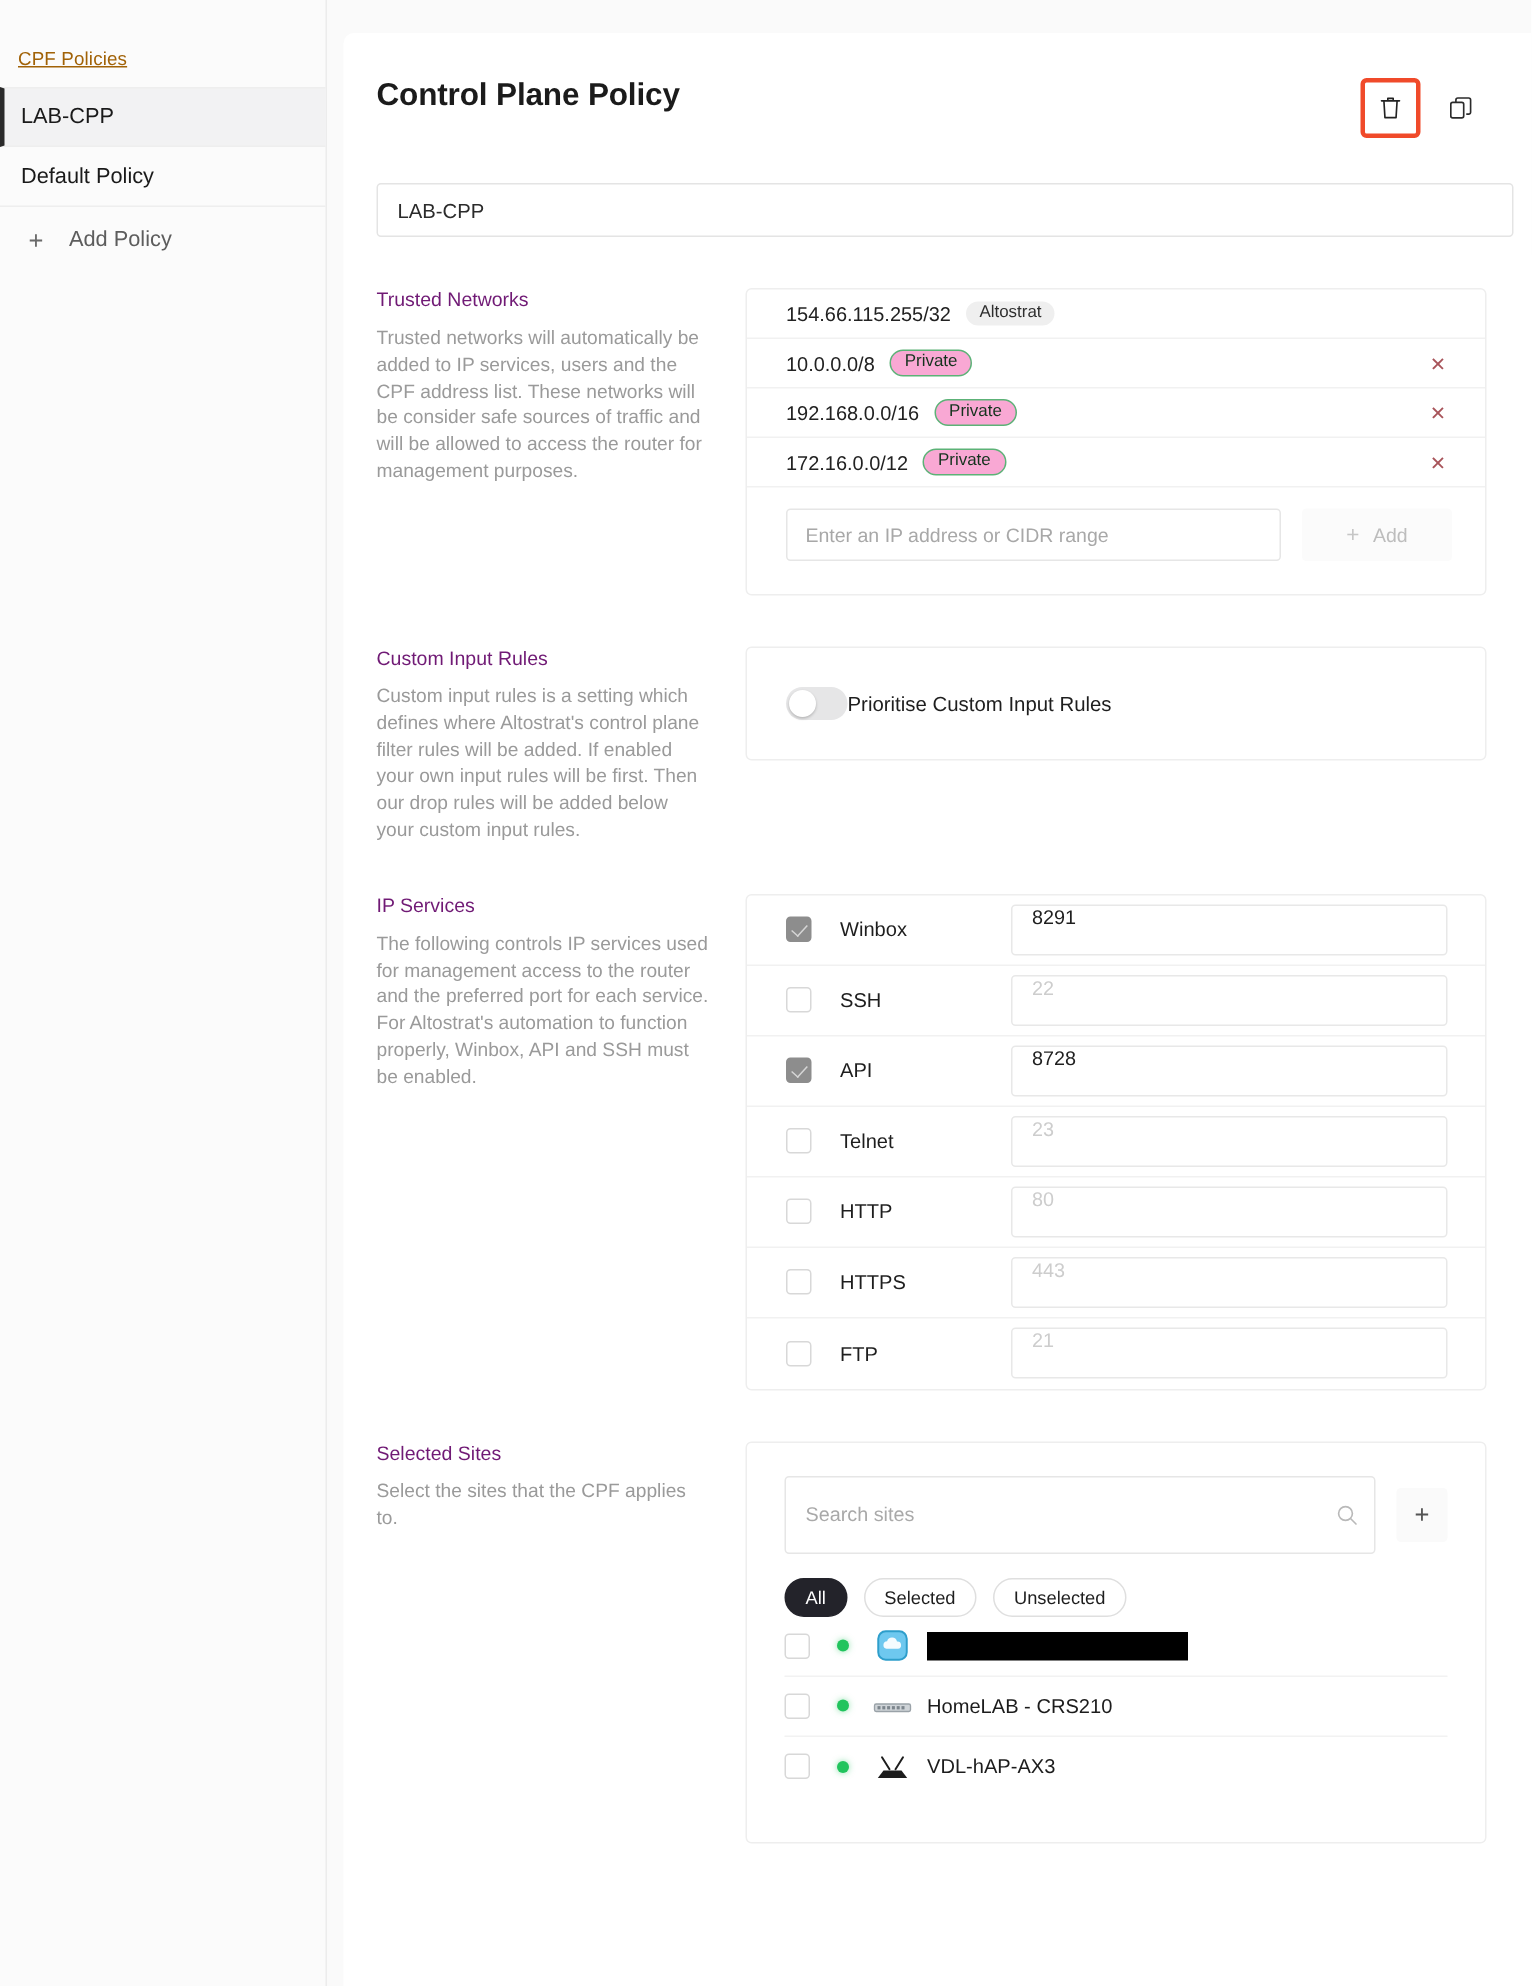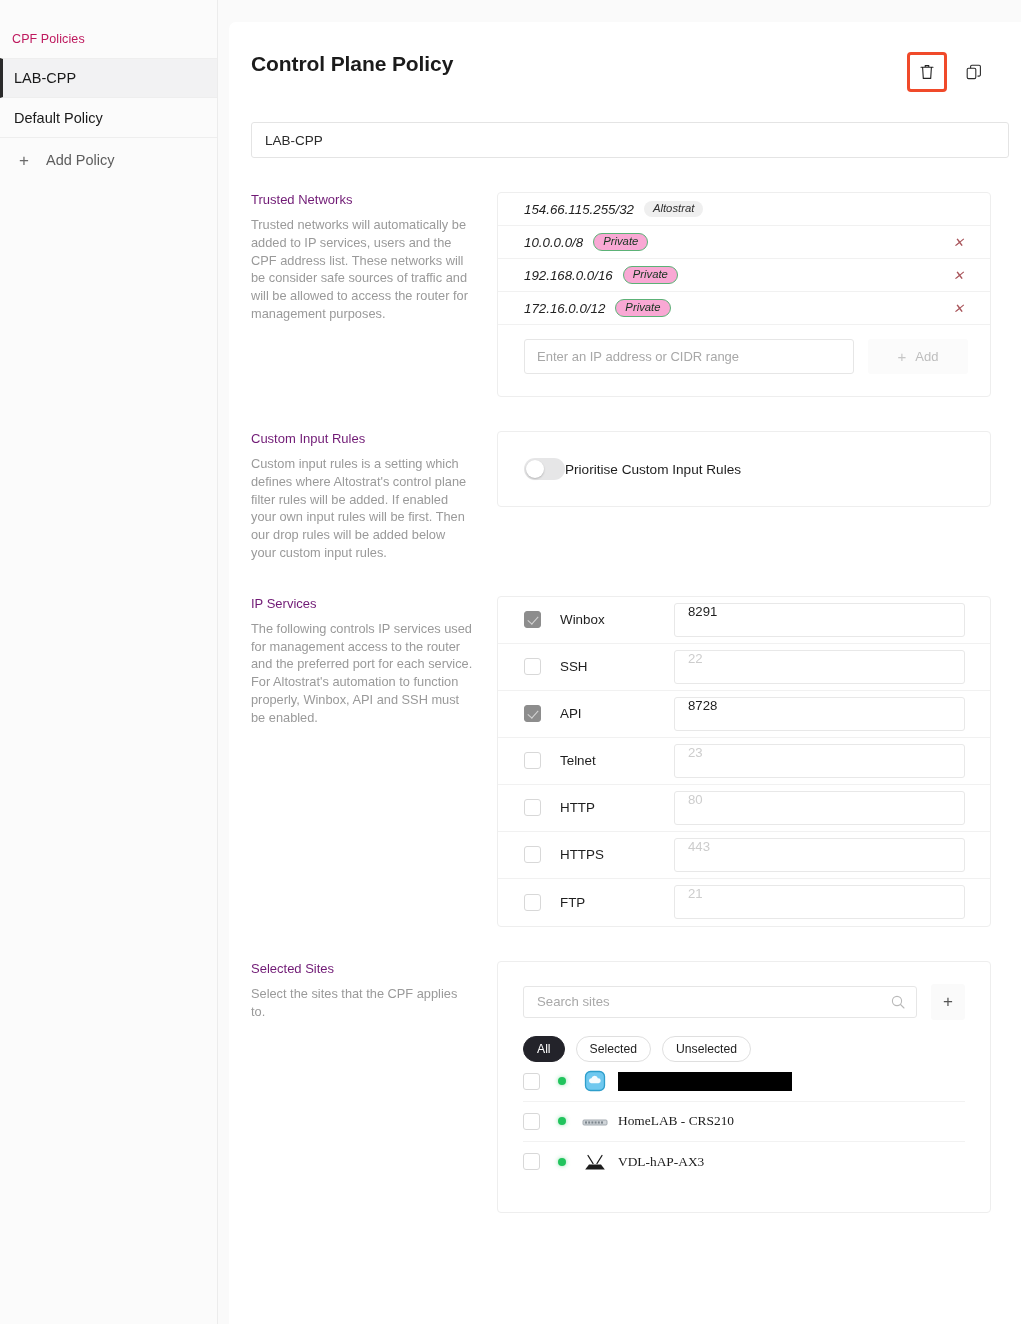--- a/index.html
+++ b/index.html
@@ -24,23 +24,24 @@
   .sidebar {
     width: 218px;
     flex: 0 0 218px;
     background: #fbfbfb;
     padding-top: 32px;
     border-right: 1px solid #ececec;
   }
 
   .sidebar-heading {
     font-size: 12.5px;
-    color: #be185d;
+    color: #a16207;
     padding: 0 0 12px 12px;
     letter-spacing: 0.1px;
+    text-decoration: underline;
   }
 
   .sidebar-item {
     height: 40px;
     display: flex;
     align-items: center;
     padding-left: 14px;
     font-size: 14.5px;
     color: #1a1a1a;
     border-bottom: 1px solid #eeeeee;
@@ -166,21 +167,20 @@
 
   
   .tn-row {
     height: 33px;
     display: flex;
     align-items: center;
     padding: 0 22px 0 26px;
     border-bottom: 1px solid #f1f1f1;
     font-size: 13.3px;
     color: #222;
-    font-style: italic;
   }
   .tn-row:last-of-type { border-bottom: 1px solid #f1f1f1; }
   .tn-cidr { white-space: nowrap; }
   .badge {
     margin-left: 10px;
     font-size: 11.3px;
     padding: 2.5px 9px;
     border-radius: 11px;
     line-height: 1;
     white-space: nowrap;
@@ -298,21 +298,21 @@
     background: #fff;
   }
   .svc-port.filled { color: #1f1f1f; }
   .svc-port.empty  { color: #cdcdcd; }
 
   
   .sites-inner { padding: 22px 25px 30px 25px; }
   .sites-searchrow { display: flex; align-items: center; }
   .sites-search {
     flex: 1;
-    height: 32px;
+    height: 52px;
     border: 1px solid #e6e6e6;
     border-radius: 3px;
     display: flex; align-items: center;
     padding: 0 11px 0 13px;
     font-size: 13.2px;
     color: #a9a9a9;
     background: #fff;
   }
   .sites-search .sp { flex: 1; }
   .sites-addbtn {
@@ -336,21 +336,20 @@
     line-height: 1.15;
   }
   .chip.active { background: #23232a; color: #fff; border-color: #23232a; }
 
   .site-row {
     display: flex;
     align-items: center;
     height: 40px;
     border-bottom: 1px solid #f2f2f2;
     margin-top: 0;
-    font-family: Liberation Serif, serif;
   }
   .site-row:first-of-type { margin-top: 12px; }
   .site-row:last-child { border-bottom: none; }
   .dot {
     width: 8px; height: 8px; border-radius: 50%;
     background: #21c45d;
     margin-left: 18px;
     flex: 0 0 8px;
     box-shadow: 0 0 4px rgba(33,196,93,.5);
   }

